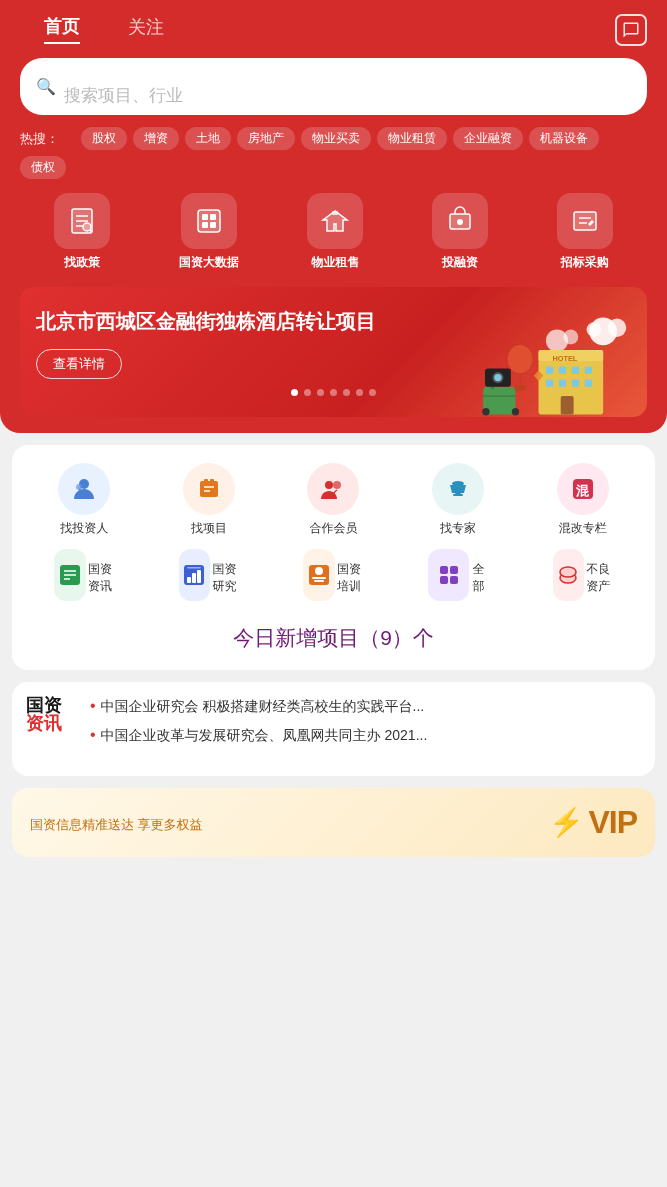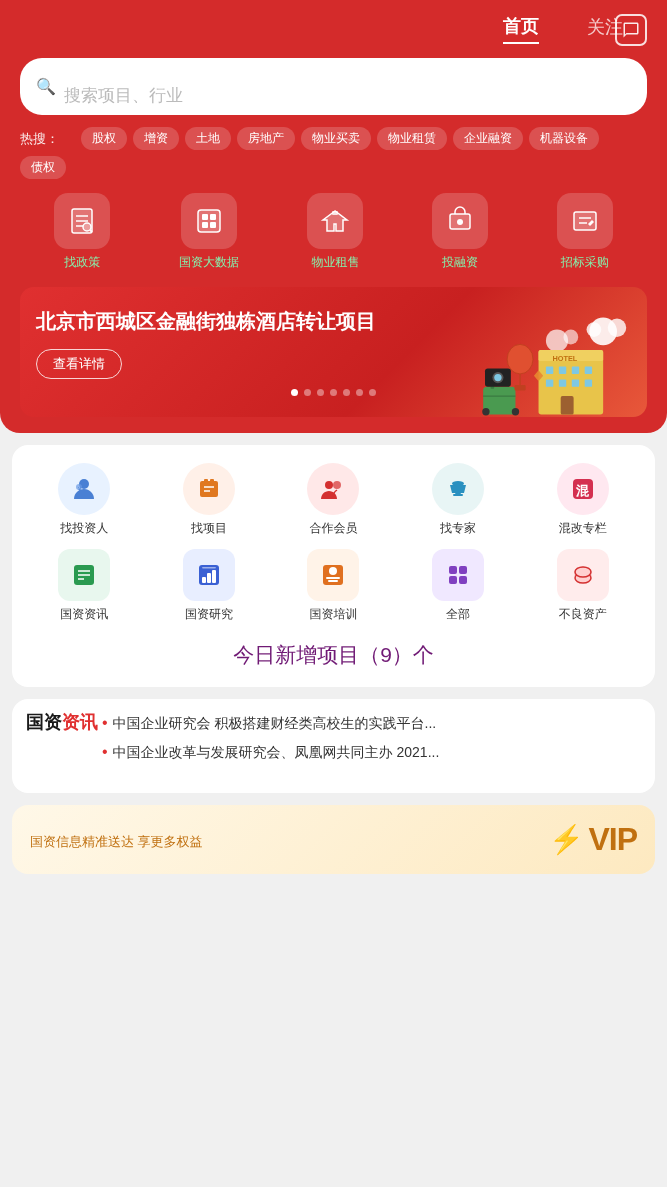--- a/index.html
+++ b/index.html
@@ -22,21 +22,21 @@
 
     
     .header {
       background: #d42b2b;
       padding: 14px 20px 0 20px;
       border-radius: 0 0 20px 20px;
       position: relative;
     }
     .header-nav {
       display: flex;
-      justify-content: flex-end;
+      justify-content: flex-start;
       align-items: center;
       margin-bottom: 14px;
       position: relative;
     }
     .nav-item {
       color: rgba(255,255,255,0.75);
       font-size: 18px;
       margin: 0 24px;
       cursor: pointer;
       padding-bottom: 4px;
@@ -121,22 +121,23 @@
       width: 56px; height: 56px;
       background: rgba(255,255,255,0.18);
       border-radius: 14px;
       display: flex;
       align-items: center;
       justify-content: center;
       margin-bottom: 5px;
       font-size: 24px;
     }
     .icon-label {
-      color: #86efac;
+      color: #ffffff;
       font-size: 12px;
+      font-weight: bold;
     }
 
     
     .banner {
       background: linear-gradient(135deg, #e03030 0%, #c82020 60%, #e8583a 100%);
       border-radius: 14px;
       margin: 0 0 16px 0;
       padding: 20px 16px 14px 16px;
       position: relative;
       overflow: hidden;
@@ -221,21 +222,21 @@
     }
 
     
     .icon-row2 {
       display: flex;
       justify-content: space-around;
       padding-bottom: 8px;
     }
     .icon-row2-item {
       display: flex;
-      flex-direction: column;
+      flex-direction: row;
       align-items: center;
       cursor: pointer;
       width: 60px;
     }
     .icon-rect {
       width: 52px; height: 52px;
       border-radius: 12px;
       display: flex;
       align-items: center;
       justify-content: center;
@@ -264,23 +265,23 @@
 
     
     .news-card {
       background: #fff;
       border-radius: 16px;
       margin: 0 0 12px 0;
       padding: 14px 14px;
     }
     .news-badge {
       display: flex;
-      flex-direction: row;
-      align-items: center;
-      margin-right: 4px;
+      flex-direction: column;
+      align-items: center;
+      margin-right: 28px;
       line-height: 1;
     }
     .news-badge-top {
       font-size: 18px;
       font-weight: bold;
       color: #1a1a1a;
     }
     .news-badge-bot {
       font-size: 18px;
       font-weight: bold;

